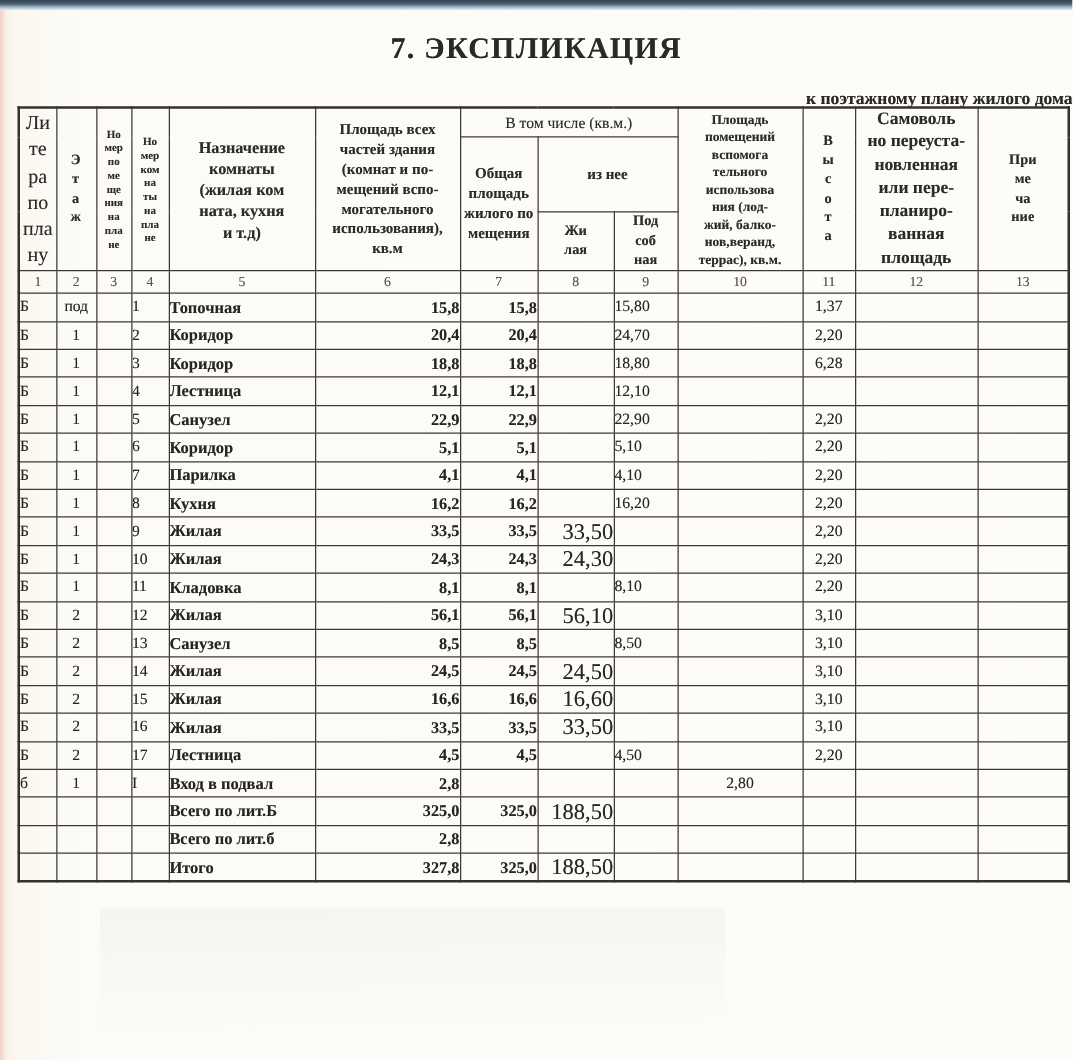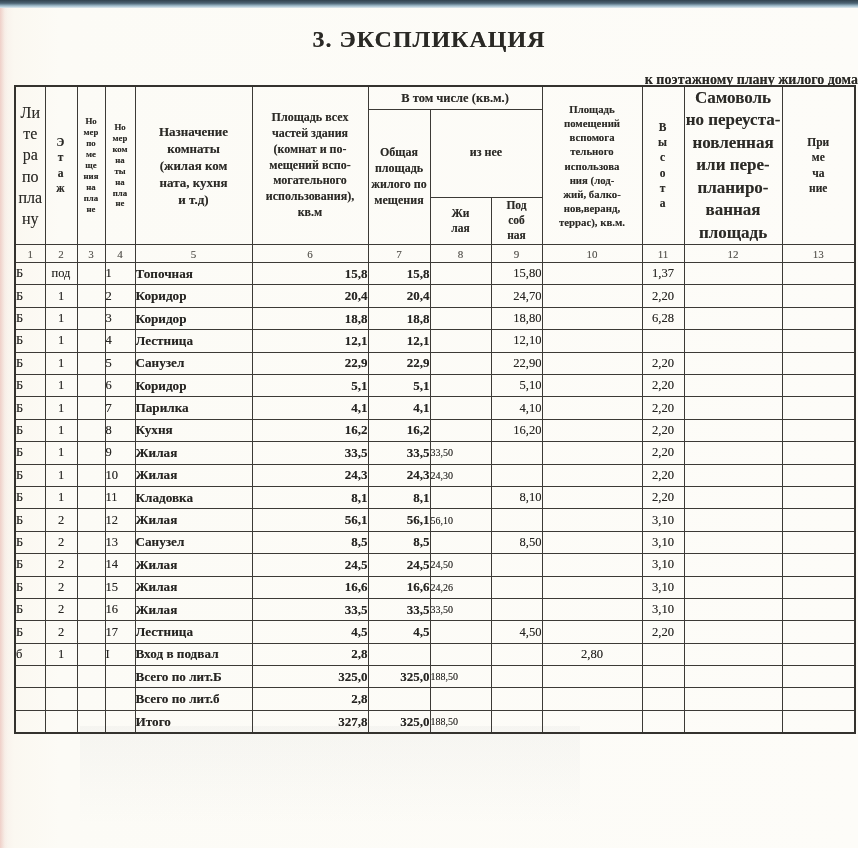--- a/index.html
+++ b/index.html
@@ -67,58 +67,58 @@
   .pre { white-space: pre-line; }
   th.c1 { font-size: 16px; font-weight: normal; }
   th.c2 { font-size: 11.5px; letter-spacing: 1px; }
   th.c3, th.c4 { font-size: 8.8px; line-height: 1.25; }
   th.c5 { font-size: 13px; white-space: pre-line; }
   th.c6 { font-size: 12px; }
   th.c7 { font-size: 12px; }
   th.c8, th.c9 { font-size: 11.5px; }
   th.c10 { font-size: 10.8px; line-height: 1.3; }
   th.c11 { font-size: 11.5px; letter-spacing: 1px; }
-  th.c12 { font-size: 17px; }
+  th.c12 { font-size: 14px; }
   th.c13 { font-size: 11.5px; border-radius: 12px; }
-  th.group-top { height: 22px; font-size: 12.5px; font-weight: bold; }
+  th.group-top { height: 22px; font-size: 12.5px; font-weight: normal; }
   th.group-iznee { height: 16px; font-size: 12px; font-weight: bold; margin-left: 42px; }
   tr.numrow th {
     height: 17px;
     font-size: 11px; font-weight: normal;
     color: #5a5852;
     text-align: center; vertical-align: middle;
   }
   tbody td {
     height: 21.4px;
     font-size: 13px;
     vertical-align: middle;
     color: #262522;
   }
   td.col-lit    { text-align: left; padding-left: 3px; font-size: 12.5px; }
   td.col-floor  { text-align: center; font-size: 12.5px; }
   td.col-room_no{ text-align: center; }
   td.col-flat_no{ text-align: left; padding-left: 4px; font-size: 12.5px; }
   td.col-name   { text-align: left; padding-left: 5px; font-weight: bold; font-size: 13.2px; }
   td.col-total  { text-align: right; padding-right: 16px; font-weight: bold; }
   td.col-common { text-align: right; padding-right: 7px; font-weight: bold; }
-  td.col-living { text-align: left; padding-left: 6px; font-size: 10px; padding-top: 4px; margin-left: 16px; }
-  td.col-aux    { text-align: right; font-size: 12.6px; padding-top: 4px; }
+  td.col-living { text-align: right; padding-left: 6px; font-size: 18px; padding-top: 4px; margin-left: 16px; }
+  td.col-aux    { text-align: left; font-size: 12.6px; padding-top: 4px; }
   td.col-aux_use{ text-align: center; font-size: 12.6px; padding-top: 3px; }
   td.col-height { text-align: center; font-size: 12.6px; padding-top: 4px; }
   td.col-unauth, td.col-note { text-align: center; }
 </style>
 </head>
 <body>
 
 <div class="page">
   <div class="scan-top-band"></div>
   <div class="scan-left-edge"></div>
   <div class="scan-shadow-bottom"></div>
 
-  <div class="title">3. ЭКСПЛИКАЦИЯ</div>
+  <div class="title">7. ЭКСПЛИКАЦИЯ</div>
   <div class="subtitle">к поэтажному плану жилого дома</div>
 
   <table class="explication">
     <colgroup>
       <col style="width:30px">
         <col style="width:32px">
         <col style="width:28px">
         <col style="width:30px">
       <col style="width:117px">
         <col style="width:116px">
@@ -441,21 +441,21 @@
           <td class="col-note"></td>
         </tr>
         <tr>
           <td class="col-lit">Б</td>
           <td class="col-floor">2</td>
           <td class="col-room_no"></td>
           <td class="col-flat_no">15</td>
           <td class="col-name">Жилая</td>
           <td class="col-total">16,6</td>
           <td class="col-common">16,6</td>
-          <td class="col-living">24,26</td>
+          <td class="col-living">16,60</td>
           <td class="col-aux"></td>
           <td class="col-aux_use"></td>
           <td class="col-height">3,10</td>
           <td class="col-unauth"></td>
           <td class="col-note"></td>
         </tr>
         <tr>
           <td class="col-lit">Б</td>
           <td class="col-floor">2</td>
           <td class="col-room_no"></td>

